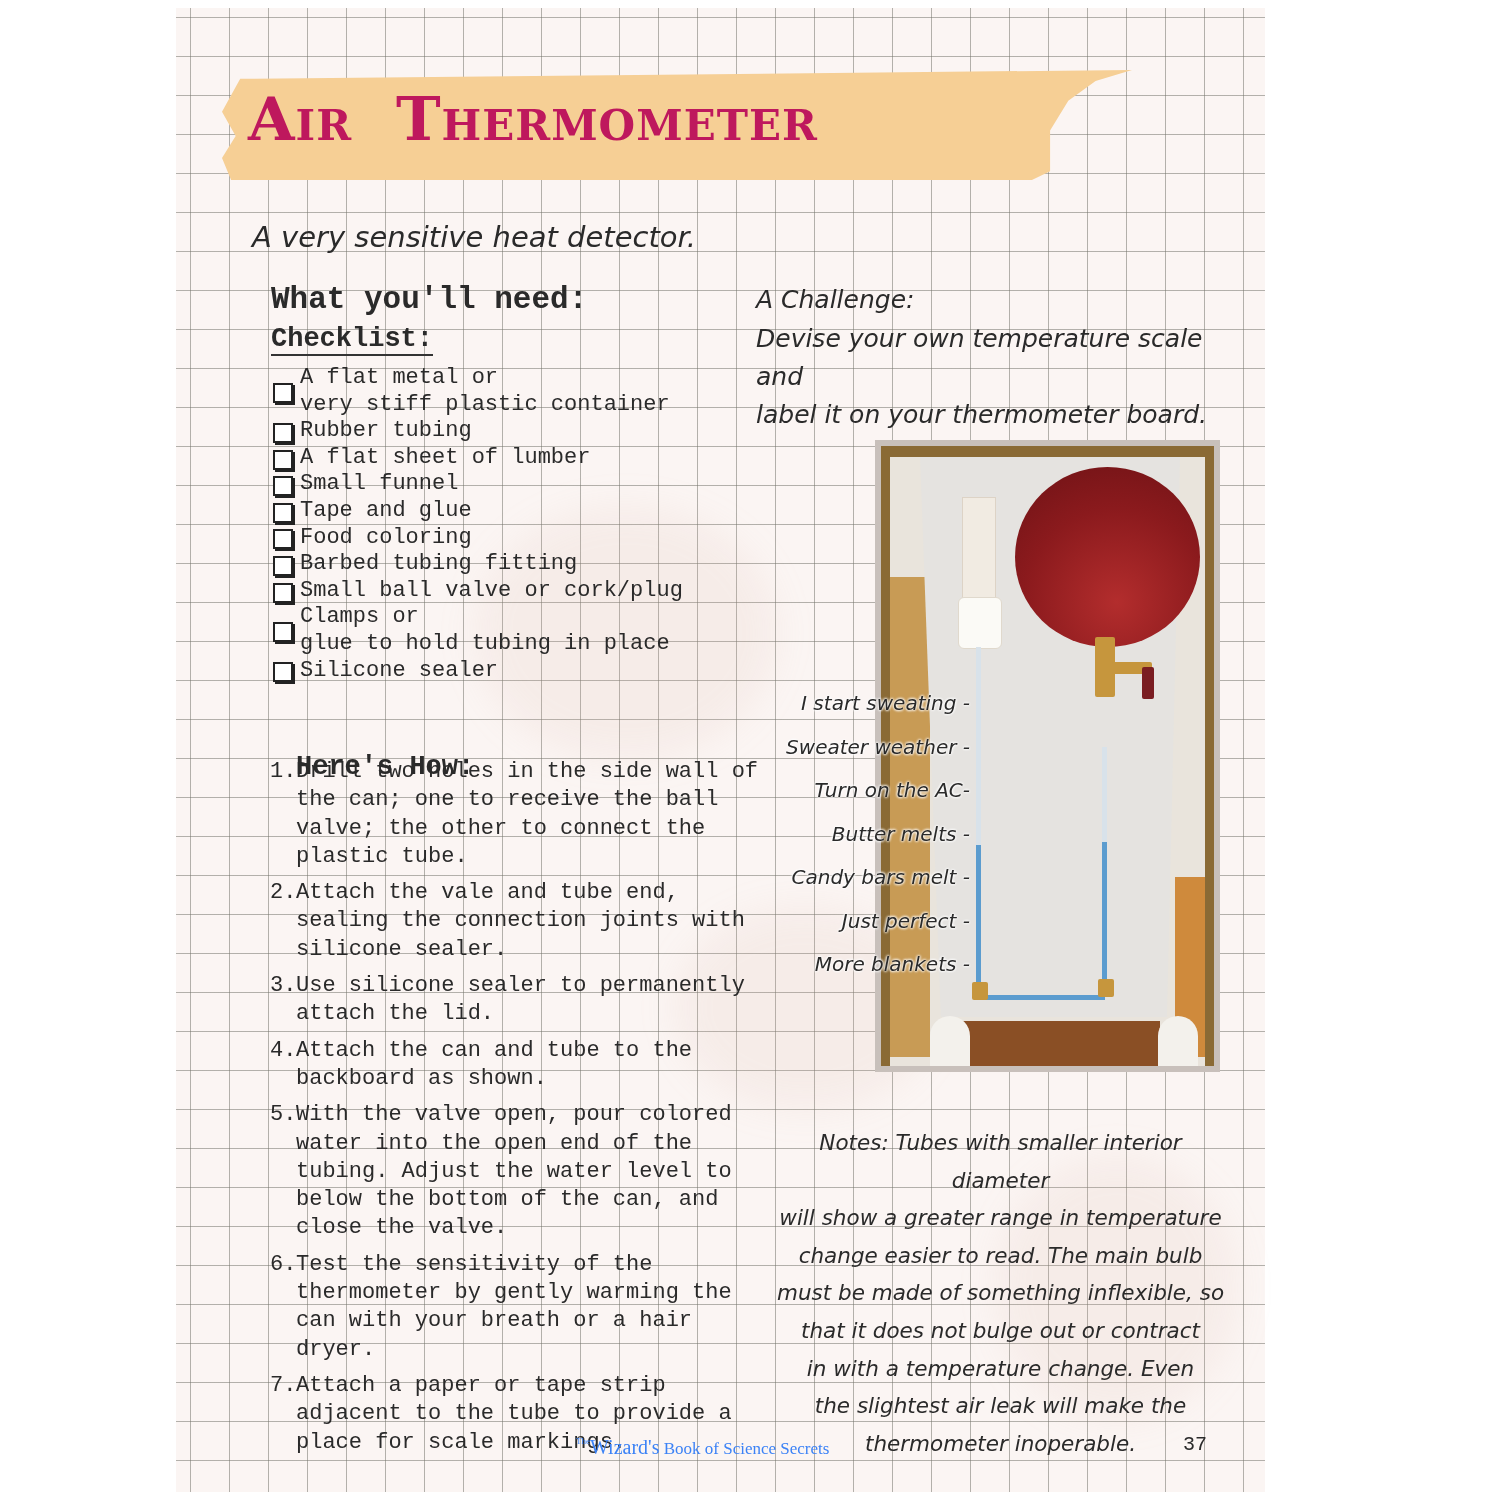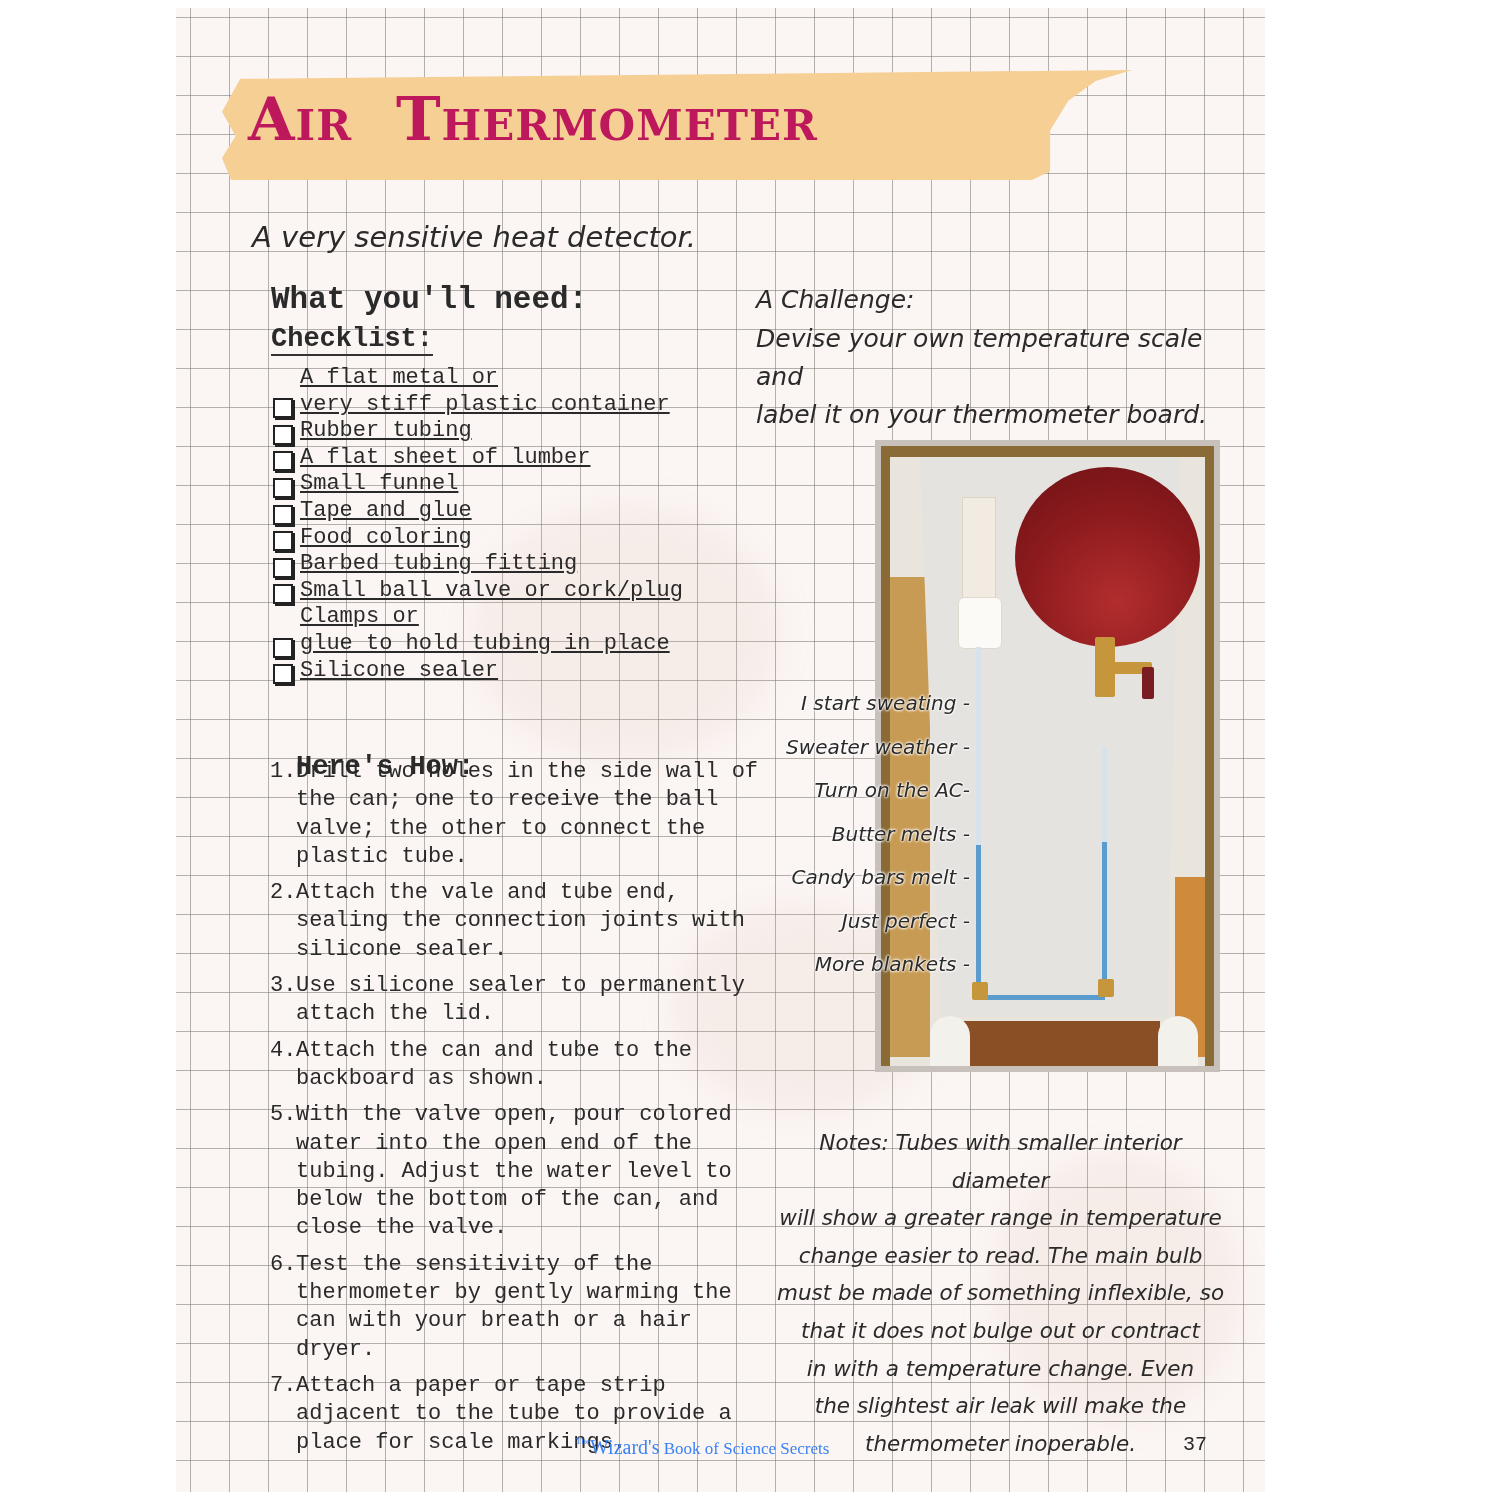--- a/index.html
+++ b/index.html
@@ -14,21 +14,21 @@
   }
   .stain{position:absolute;border-radius:50%;background:rgba(215,170,160,0.12);filter:blur(18px);}
   .tape{position:absolute;left:222px;top:70px;width:910px;height:110px;background:#f6cf95;
     clip-path:polygon(2% 8%,100% 0%,96% 10%,93% 28%,91% 55%,91% 92%,89% 100%,1% 100%,0% 80%,1.5% 60%,0% 38%);}
   .title{position:absolute;left:248px;top:84px;font-family:"DejaVu Serif",serif;font-weight:bold;color:#be185d;font-size:60px;letter-spacing:1px;font-variant:small-caps;white-space:pre;}
   .hand{font-family:"DejaVu Sans",sans-serif;font-style:italic;color:#2a2a2a;}
   .subtitle{position:absolute;left:252px;top:220px;font-size:29px;}
   .h-need{position:absolute;left:271px;top:282px;font-size:31px;font-weight:bold;font-family:Liberation Mono, monospace;}
   .h-check{position:absolute;left:271px;top:324px;font-size:27px;font-weight:bold;font-family:"Liberation Mono","DejaVu Sans Mono",monospace;border-bottom:2px solid #333;line-height:30px;}
   .checklist{position:absolute;left:271px;top:365px;margin:0;padding:0;list-style:none;font-family:"Liberation Mono","DejaVu Sans Mono",monospace;font-size:22px;line-height:26.6px;}
-  .checklist li{display:flex;align-items:flex-end;text-decoration:underline;}
+  .checklist li{display:flex;align-items:center;}
   .cbox{display:inline-block;width:16px;height:16px;border:2px solid #222;box-shadow:2px 2px 0 #222;margin:3px 7px 0 2px;flex:0 0 auto;background:#fff;}
   .h-how{position:absolute;left:264px;top:752px;font-size:27px;font-weight:bold;font-family:"Liberation Mono","DejaVu Sans Mono",monospace;margin-left:32px;}
   .steps{position:absolute;left:270px;top:758px;width:500px;margin:0;padding:0;list-style:none;font-family:"Liberation Mono","DejaVu Sans Mono",monospace;font-size:22px;line-height:28.3px;}
   .steps li{display:flex;margin-bottom:8px;}
   .steps .num{flex:0 0 auto;width:26px;}
   .steps .txt{flex:1;}
   .challenge{position:absolute;left:756px;top:280px;font-size:25px;line-height:40px;width:470px;}
   .photo{position:absolute;left:875px;top:440px;width:345px;height:632px;background:#c8c0bb;}
   .photo .brown{position:absolute;left:6px;top:6px;right:6px;bottom:6px;background:#8a6a35;}
   .photo .inner{position:absolute;left:15px;top:17px;right:15px;bottom:6px;background:#e9e4dc;overflow:hidden;}

